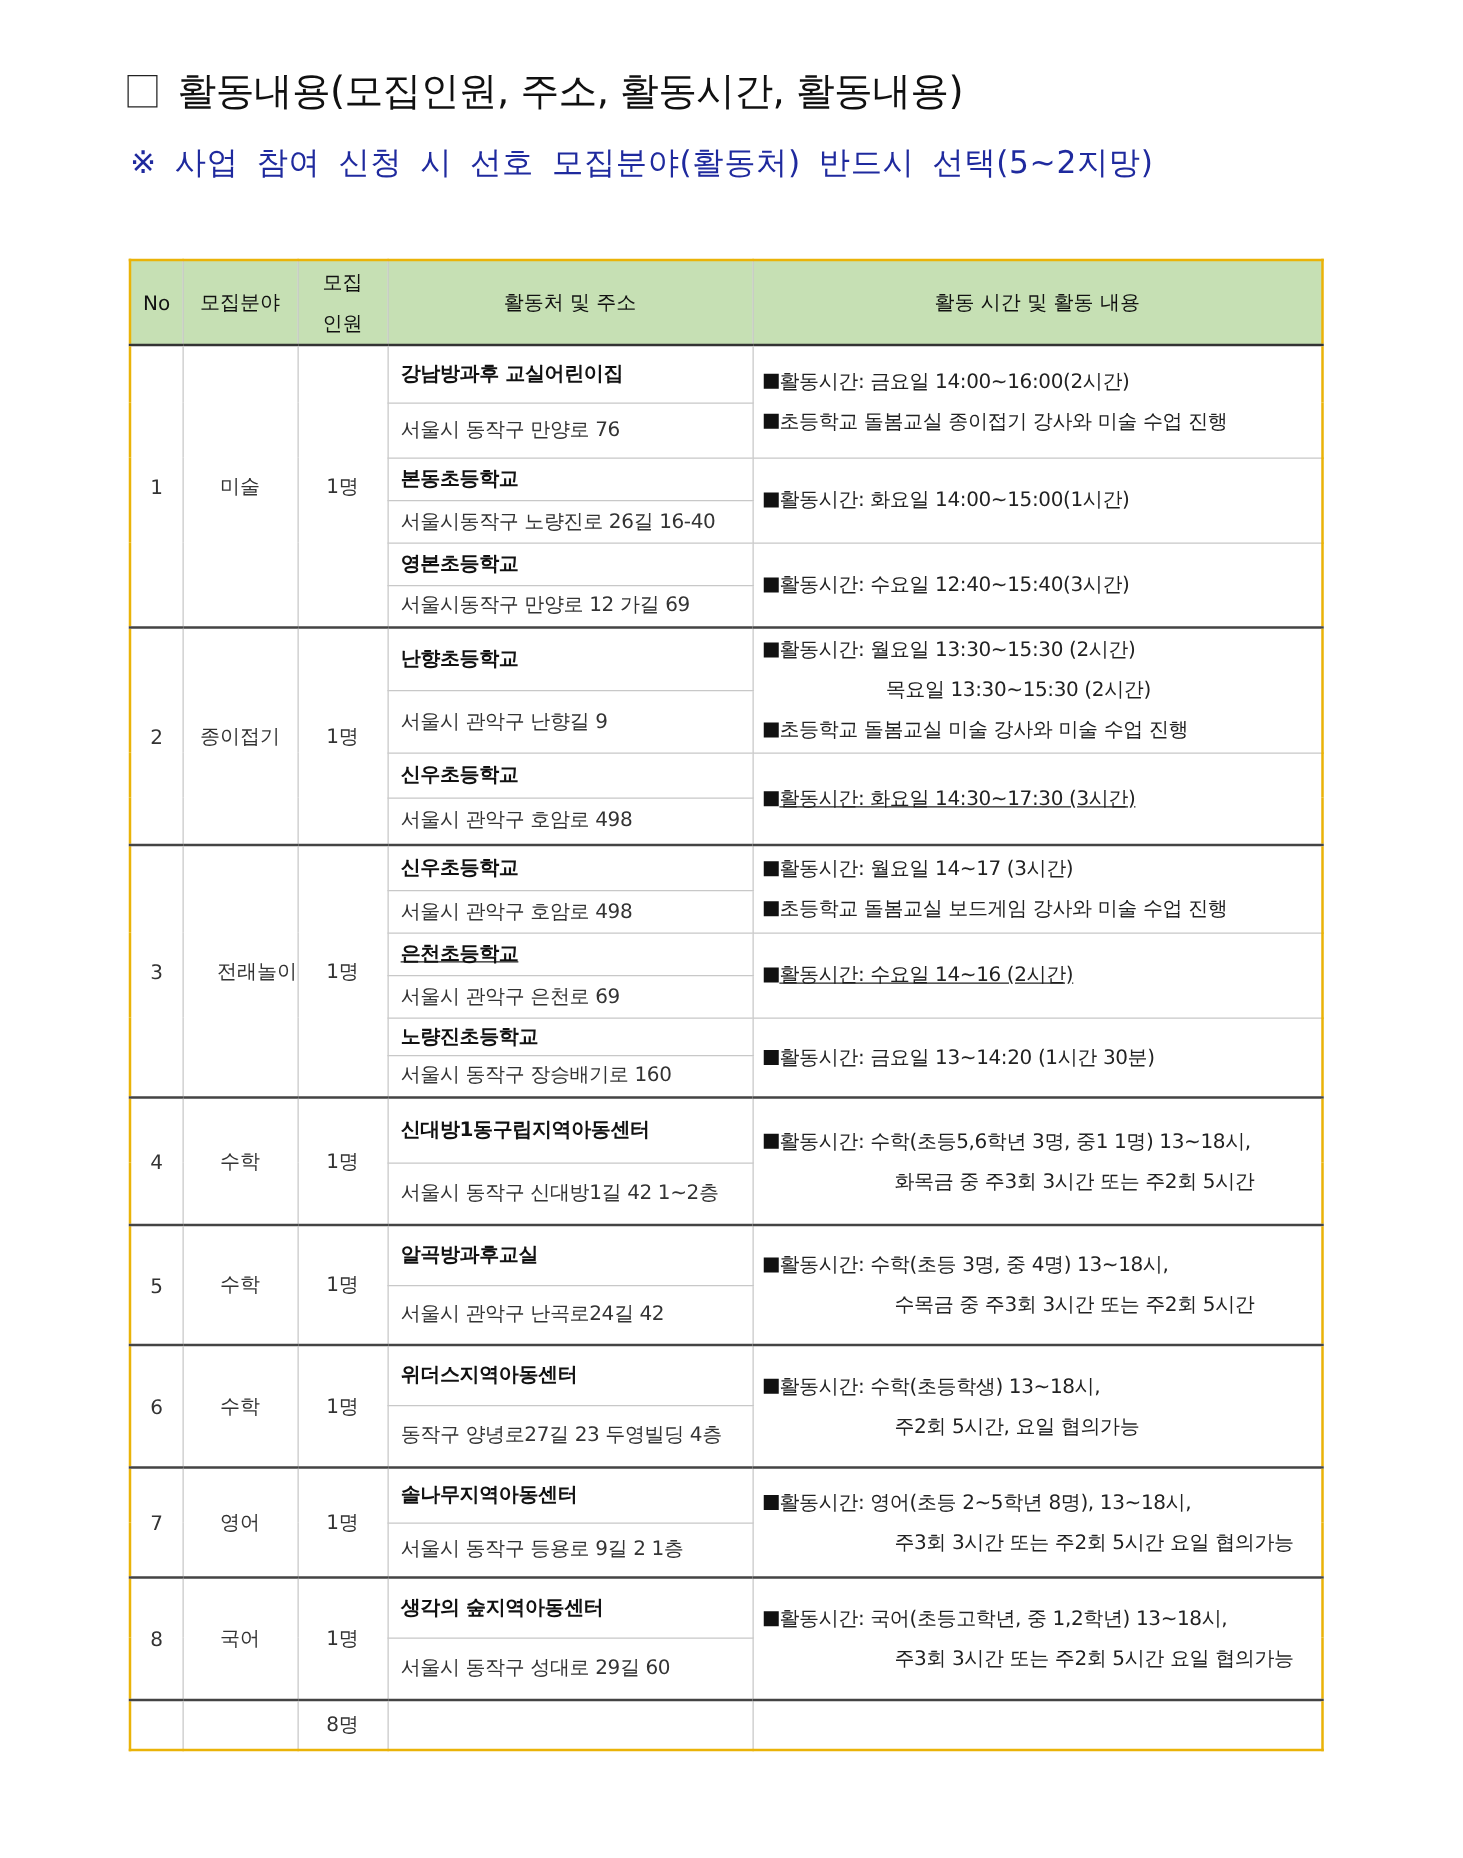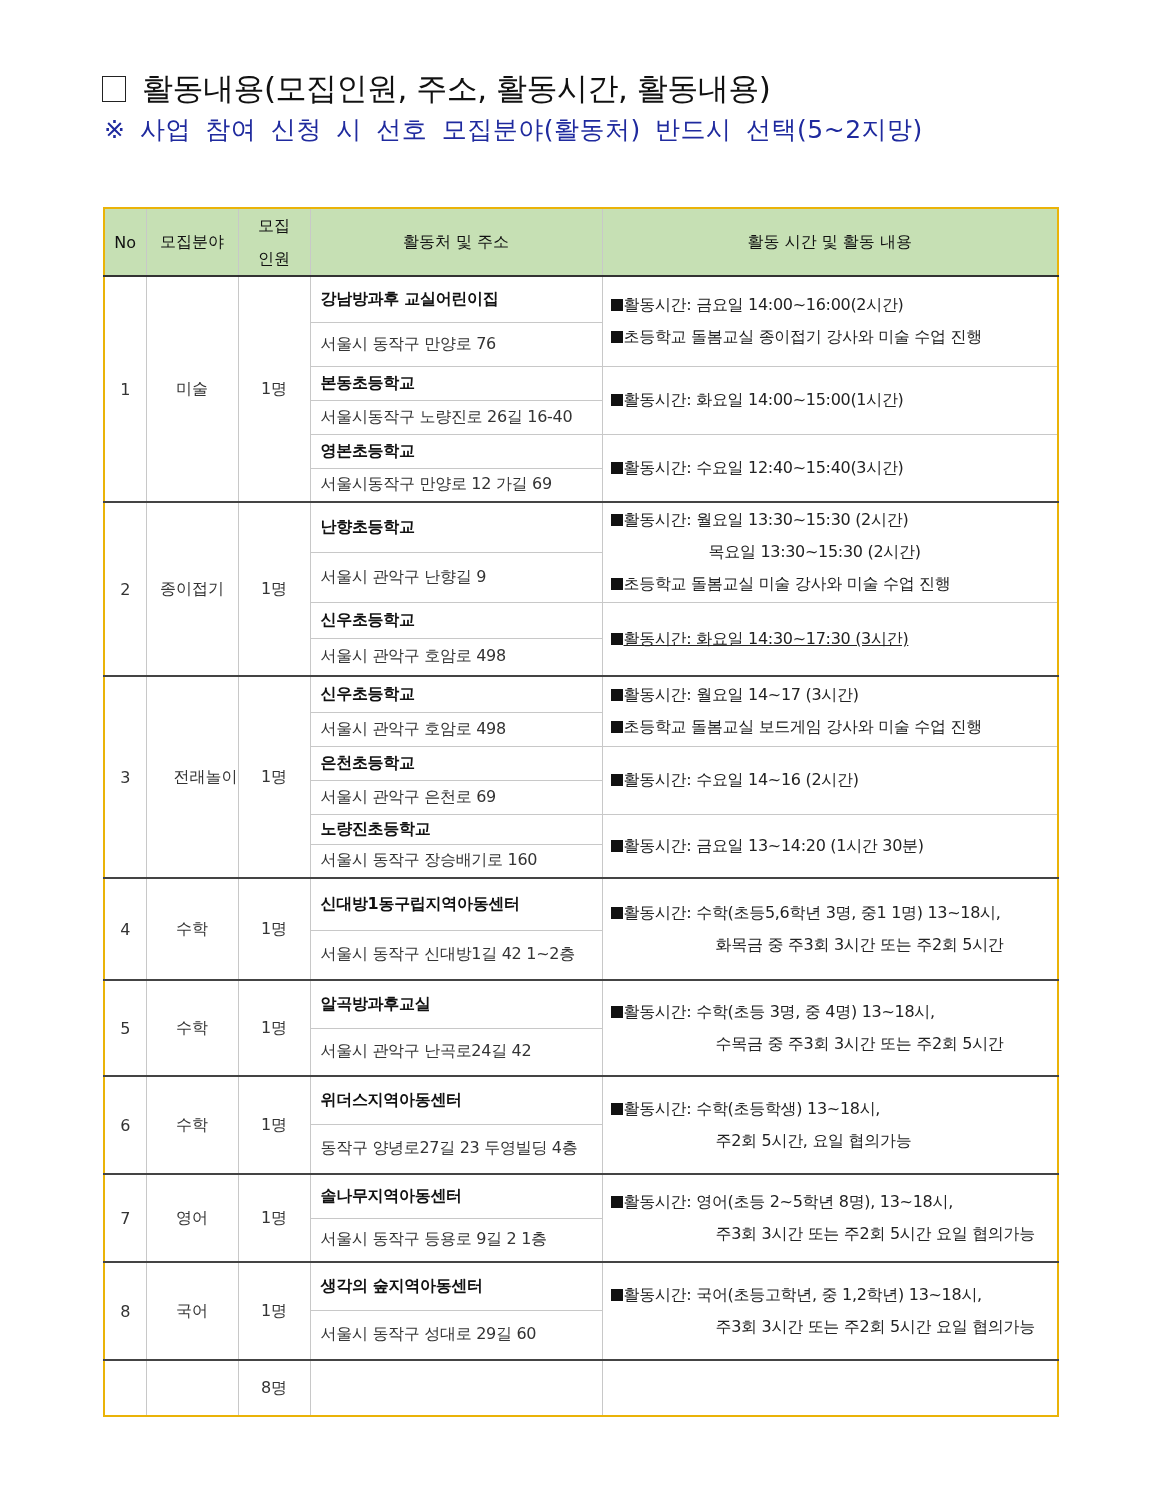--- a/index.html
+++ b/index.html
@@ -1,17 +1,17 @@
 <!DOCTYPE html>
 <html><head>
 <meta charset="utf-8">
 <style>
   html, body { margin: 0; padding: 0; background: #ffffff; }
   body { width: 1170px; height: 1486px; position: relative; font-family: "DejaVu Sans", "Liberation Sans", sans-serif; color: #222; }
-  .title { position: absolute; left: 102px; top: 52px; font-size: 31px; color: #111; letter-spacing: -0.5px; display:flex; align-items:center;margin-top:16px; }
+  .title { position: absolute; left: 102px; top: 52px; font-size: 31px; color: #111; letter-spacing: -0.5px; display:flex; align-items:center; }
   .title .box { display:inline-block; width: 22px; height: 24px; border: 1.5px solid #222; margin-right: 16px; }
   .notice { position: absolute; left: 104px; top: 113px; font-size: 25px; color: #1f2a9e; letter-spacing: 0.5px; word-spacing: 6px; }
   table { position: absolute; left: 103px; top: 207px; width: 954px; border-collapse: collapse; border: 2px solid #eab308; table-layout: fixed; }
   td, th { border: 1px solid #c8c8c8; font-size: 16px; padding: 0; vertical-align: middle; }
   thead th { background: #c6e0b4; font-weight: normal; height: 66px; border-bottom: 2px solid #333; text-align: center; color: #111; font-size: 16px; }
   thead th.two { line-height: 33px; }
   td.c { text-align: center; color: #333; }
   td.name { font-weight: bold; padding-left: 10px; color: #111; letter-spacing: -0.3px; }
   td.addr { padding-left: 10px; color: #333; letter-spacing: -0.3px; }
   td.act { padding-left: 8px; color: #222; line-height: 32px; letter-spacing: -0.3px; }
@@ -111,21 +111,21 @@
         <td class="c" rowspan="6" style="border-bottom: 2px solid rgb(68, 68, 68);">1명</td>
         <td class="name">신우초등학교</td>
         <td class="act" rowspan="2">
           <div class="l"><span class="sq"></span><span>활동시간: 월요일 14~17 (3시간)</span></div>
           <div class="l"><span class="sq"></span><span>초등학교 돌봄교실 보드게임 강사와 미술 수업 진행</span></div>
         </td>
       </tr>
       <tr style="height: 34px;">
         <td class="addr">서울시 관악구 호암로 498</td>
       </tr>
-      <tr style="height: 34px;">
+      <tr style="height: 34px; text-decoration: underline;">
         <td class="name">은천초등학교</td>
         <td class="act" rowspan="2">
           <div class="l"><span class="sq"></span><span>활동시간: 수요일 14~16 (2시간)</span></div>
         </td>
       </tr>
       <tr style="height: 34px;">
         <td class="addr">서울시 관악구 은천로 69</td>
       </tr>
       <tr style="height: 30px;">
         <td class="name">노량진초등학교</td>
@@ -194,21 +194,21 @@
         <td class="c" rowspan="2" style="border-bottom: 2px solid rgb(68, 68, 68);">1명</td>
         <td class="name">생각의 숲지역아동센터</td>
         <td class="act" rowspan="2" style="border-bottom: 2px solid rgb(68, 68, 68);">
           <div class="l"><span class="sq"></span><span>활동시간: 국어(초등고학년, 중 1,2학년) 13~18시,</span></div>
           <div class="l indent2"><span>주3회 3시간 또는 주2회  5시간 요일 협의가능</span></div>
         </td>
       </tr>
       <tr class="group-end" style="height: 50px;">
         <td class="addr">서울시 동작구 성대로 29길 60</td>
       </tr>
-      <tr style="height: 56px;">
+      <tr style="height: 40px;">
         <td></td>
     <td></td>
     <td class="c">8명</td>
     <td></td>
     <td></td>
       </tr>
     </tbody>
 </table>
 
 </body></html>

